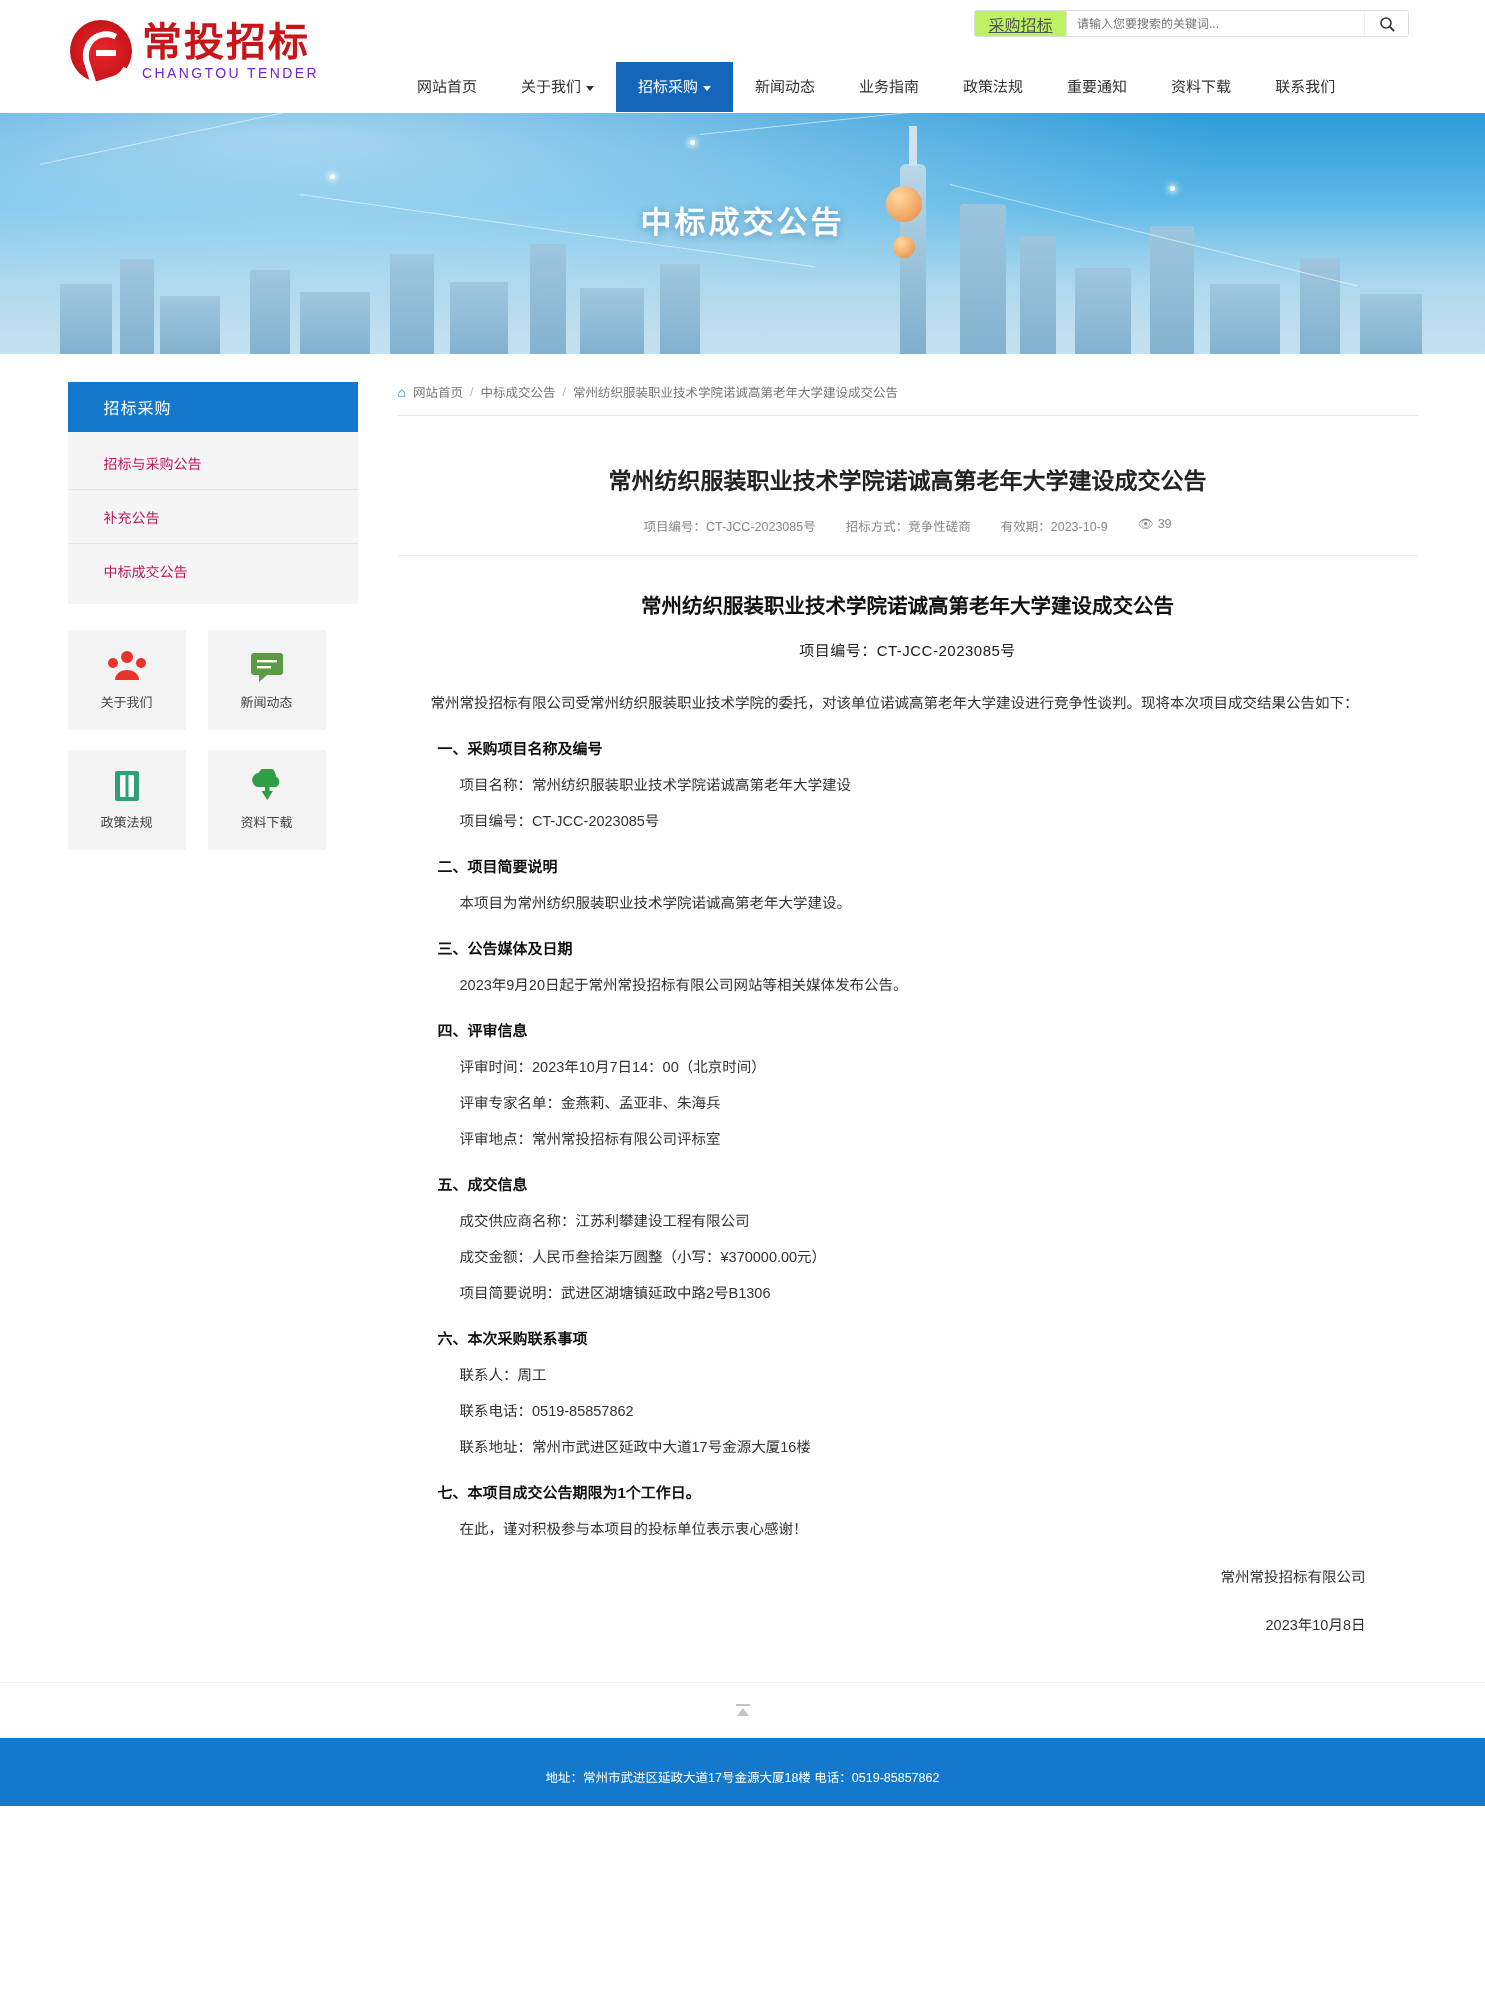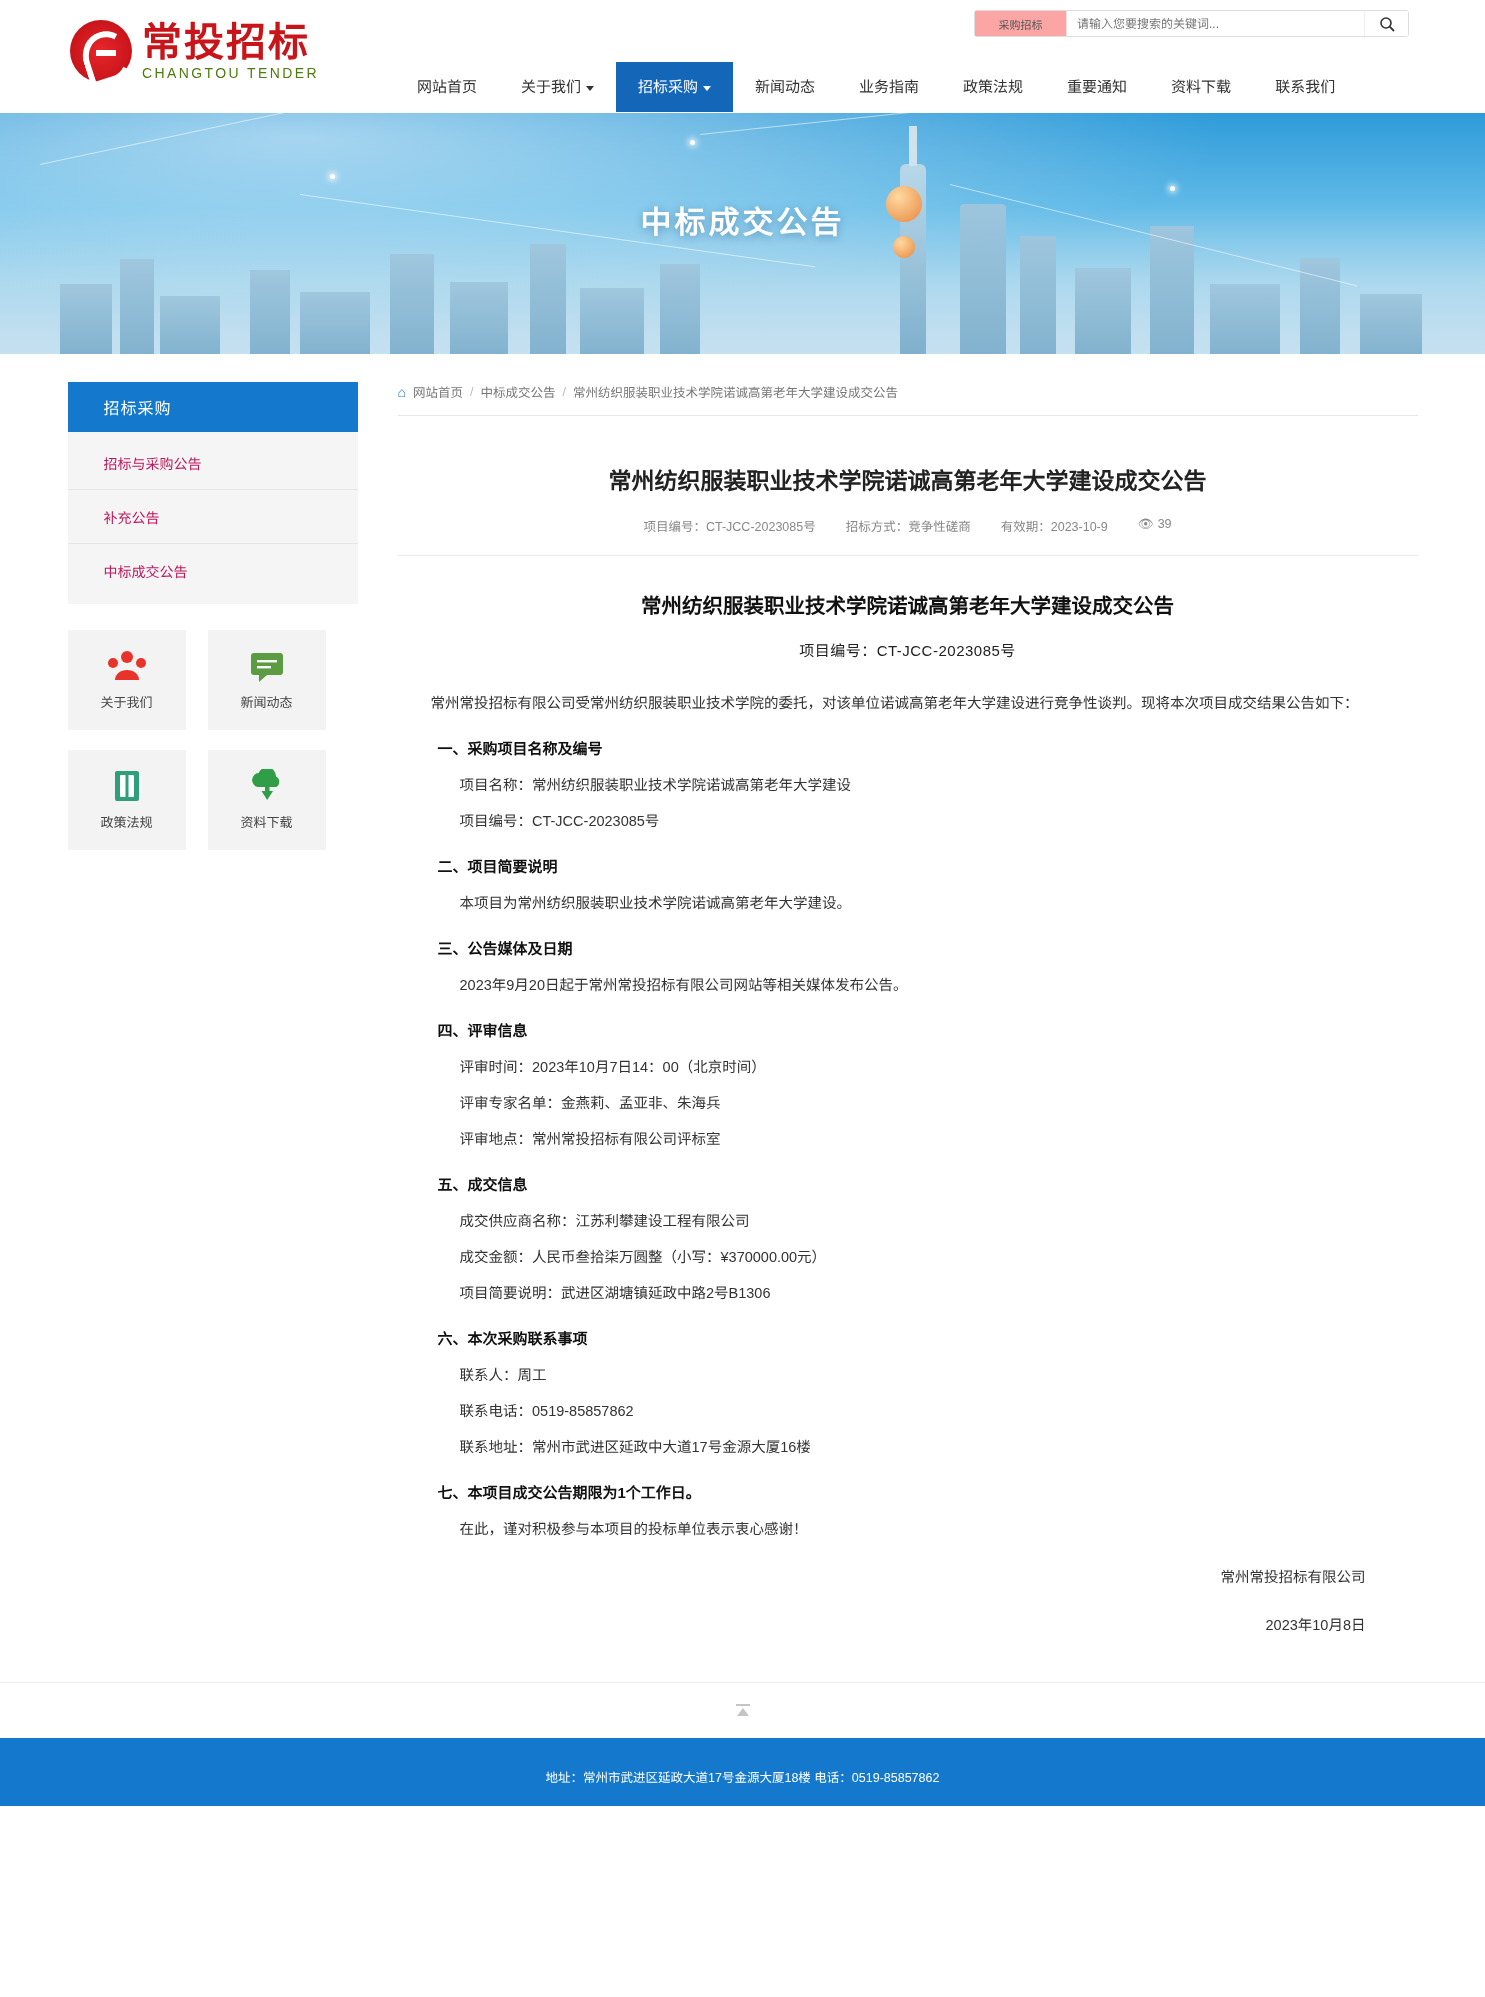--- a/index.html
+++ b/index.html
@@ -55,48 +55,49 @@
   .logo-text-cn {
     font-size: 40px;
     font-weight: bold;
     color: #c8151a;
     letter-spacing: 2px;
     line-height: 44px;
     font-family: "DejaVu Sans", "Liberation Sans", sans-serif;
   }
   .logo-text-en {
     font-size: 14px;
-    color: #4d7c0f;
+    color: #6d28d9;
     letter-spacing: 2.4px;
     line-height: 18px;
     font-family: "Liberation Sans", sans-serif;
   }
 
   .search-wrap {
     position: absolute;
     right: 76px;
     top: 10px;
     display: flex;
     align-items: stretch;
     border: 1px solid #ddd;
     border-radius: 3px;
     height: 27px;
     width: 435px;
     background: #fff;
   }
   .search-select {
     width: 92px;
-    font-size: 11px;
+    font-size: 16px;
     color: #555;
     display: flex;
     align-items: center;
     justify-content: center;
     border-right: 1px solid #e3e3e3;
-    background: #fca5a5;
+    background: #bef264;
     cursor: pointer;
+    text-decoration: underline;
   }
   .search-input {
     flex: 1;
     border: none;
     outline: none;
     font-size: 12px;
     color: #999;
     padding: 0 10px;
     font-family: "Liberation Sans", sans-serif;
   }

